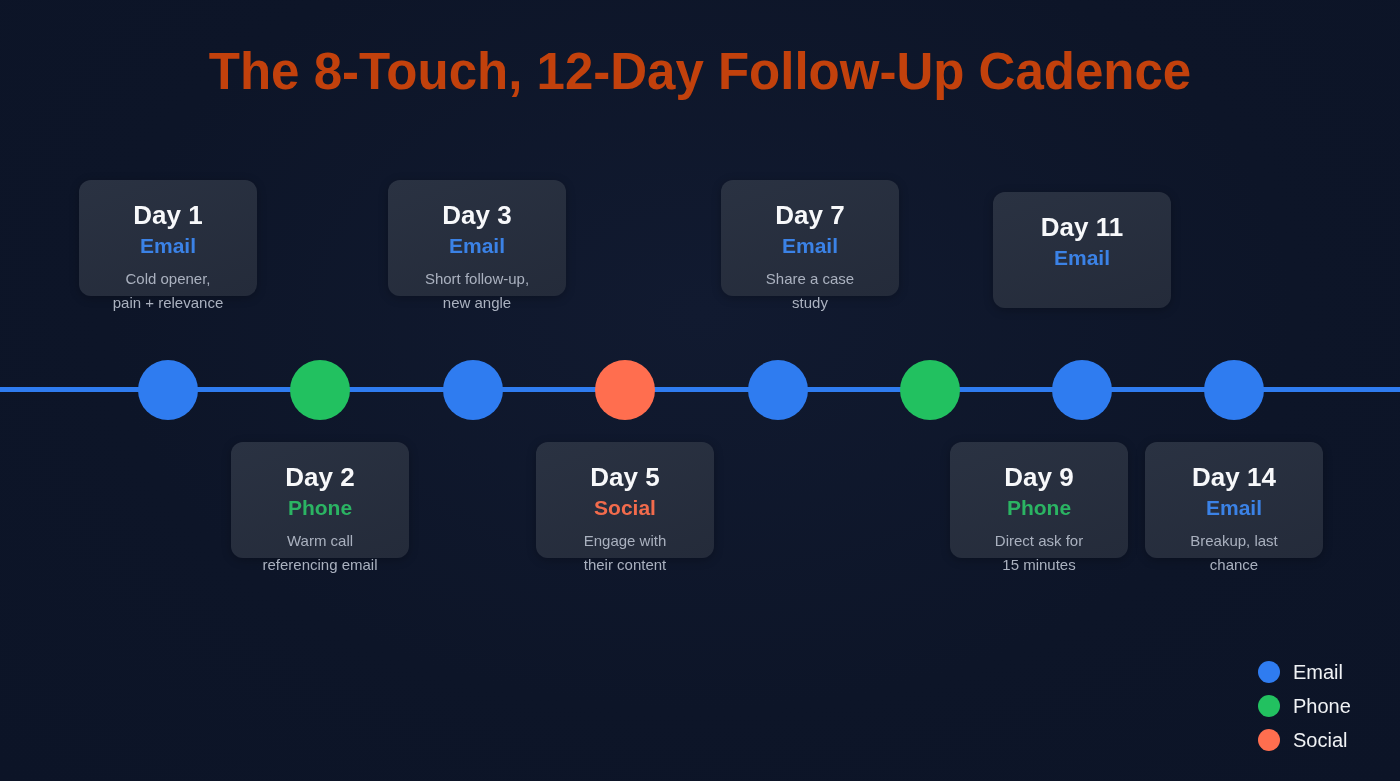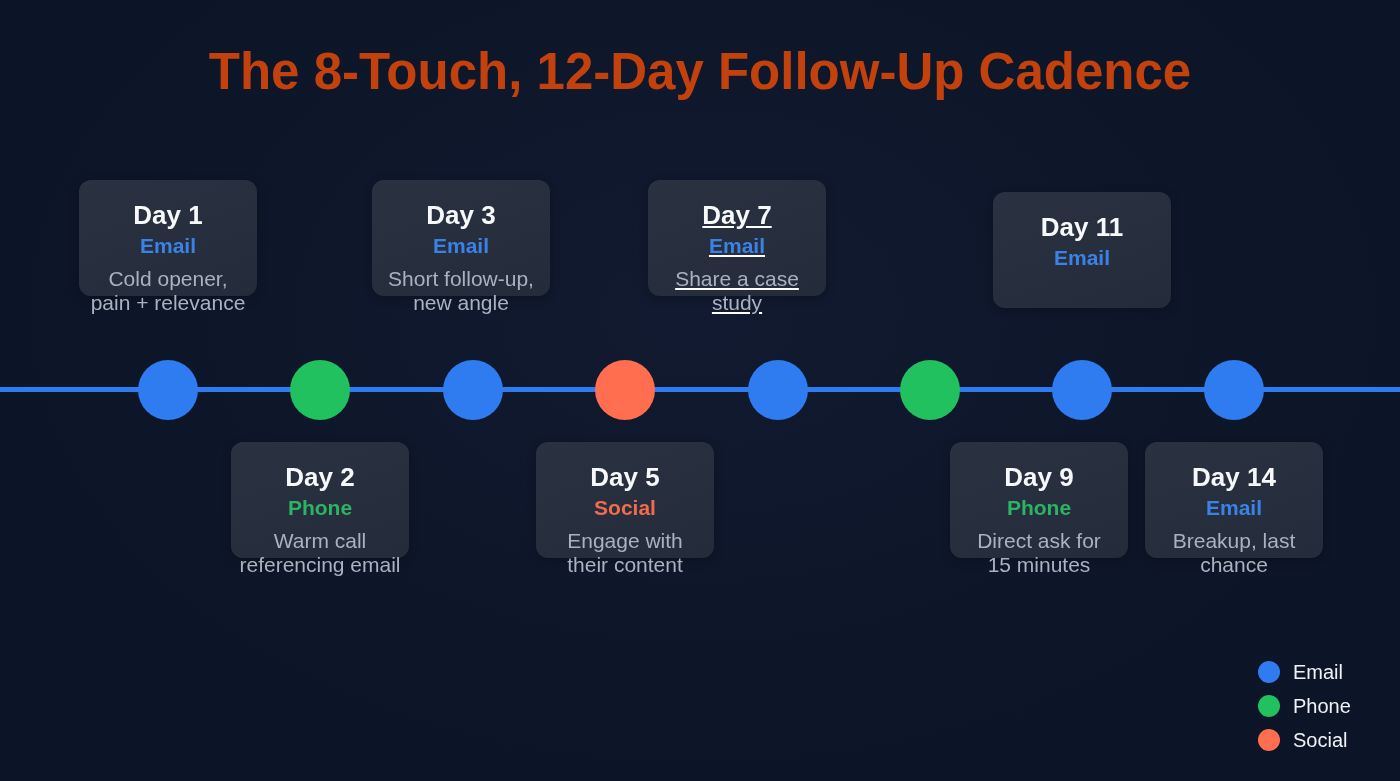--- a/index.html
+++ b/index.html
@@ -63,21 +63,21 @@
       color: #f7f8fa;
       line-height: 34px;
     }
     .card-channel {
       font-size: 21px;
       font-weight: bold;
       line-height: 26px;
       margin-top: 1px;
     }
     .card-desc {
-      font-size: 21px;
+      font-size: 15px;
       color: #aab1bf;
       line-height: 24px;
       margin-top: 8px;
       padding: 0 6px;
     }
     .legend {
       position: absolute;
       left: 1258px;
       top: 655px;
     }
@@ -124,39 +124,39 @@
 
 <div class="card bottom" style="left:320px;">
   <div class="card-day">Day 2</div>
   <div class="card-channel" style="color:#2bb463;">Phone</div>
   <div class="card-desc">
     <div>Warm call</div>
     <div>referencing email</div>
   </div>
 </div>
 
-<div class="card top" style="left:461px;">
+<div class="card top" style="left:477px;">
   <div class="card-day">Day 3</div>
   <div class="card-channel" style="color:#3b82e6;">Email</div>
   <div class="card-desc">
     <div>Short follow-up,</div>
     <div>new angle</div>
   </div>
 </div>
 
 <div class="card bottom" style="left:625px;">
   <div class="card-day">Day 5</div>
   <div class="card-channel" style="color:#f26b4c;">Social</div>
   <div class="card-desc">
     <div>Engage with</div>
     <div>their content</div>
   </div>
 </div>
 
-<div class="card top" style="left:737px;text-decoration:underline;">
+<div class="card top" style="left:810px;">
   <div class="card-day">Day 7</div>
   <div class="card-channel" style="color:#3b82e6;">Email</div>
   <div class="card-desc">
     <div>Share a case</div>
     <div>study</div>
   </div>
 </div>
 
 <div class="card bottom" style="left:930px;margin-left:20px;">
   <div class="card-day">Day 9</div>

